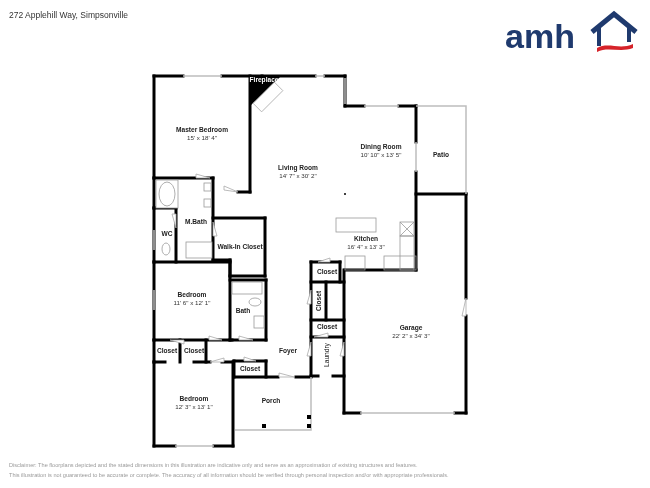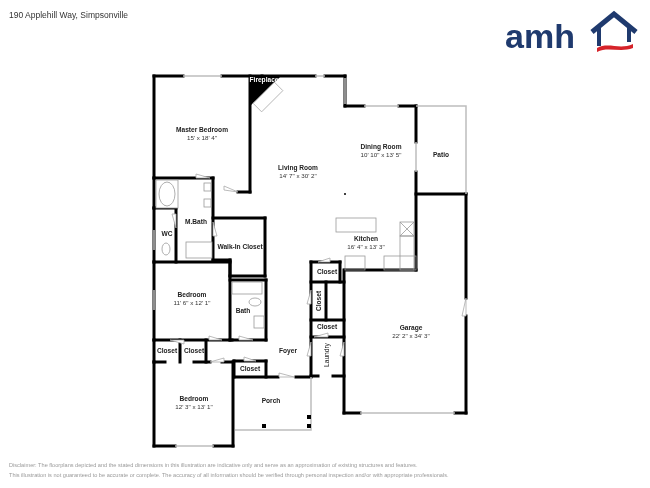--- a/index.html
+++ b/index.html
@@ -7,21 +7,21 @@
   .address { position: absolute; left: 9px; top: 10px; font-size: 8.5px; color: #333333; }
   .logo { position: absolute; left: 500px; top: 6px; width: 145px; height: 50px; }
   .plan { position: absolute; left: 0; top: 0; width: 650px; height: 488px; }
   .room-label { font-family: "Liberation Sans", sans-serif; font-weight: bold; font-size: 6.6px; fill: #222222; }
   .room-dim { font-family: "Liberation Sans", sans-serif; font-size: 6.2px; fill: #333333; }
   .disclaimer { position: absolute; left: 9px; top: 460px; font-size: 5.6px; color: #9a9a9a; line-height: 10px; }
 </style>
 </head>
 <body>
 
-<div class="address">190 Applehill Way, Simpsonville</div>
+<div class="address">272 Applehill Way, Simpsonville</div>
 
 <svg class="logo" viewBox="0 0 145 50">
   <text x="5" y="42" font-family="Liberation Sans, sans-serif" font-weight="bold" font-size="34" fill="#1f3a6e">amh</text>
   <g>
     <polyline points="92,26 114,8 136,26" fill="none" stroke="#1f3a6e" stroke-width="5" stroke-linejoin="miter"></polyline>
     <polyline points="99,22 99,40" fill="none" stroke="#1f3a6e" stroke-width="4"></polyline>
     <polyline points="129,22 129,36" fill="none" stroke="#1f3a6e" stroke-width="4"></polyline>
     <path d="M97,42 C108,36 120,44 133,38 L133,42 C120,47 108,40 97,46 Z" fill="#d6232a"></path>
   </g>
 </svg>

